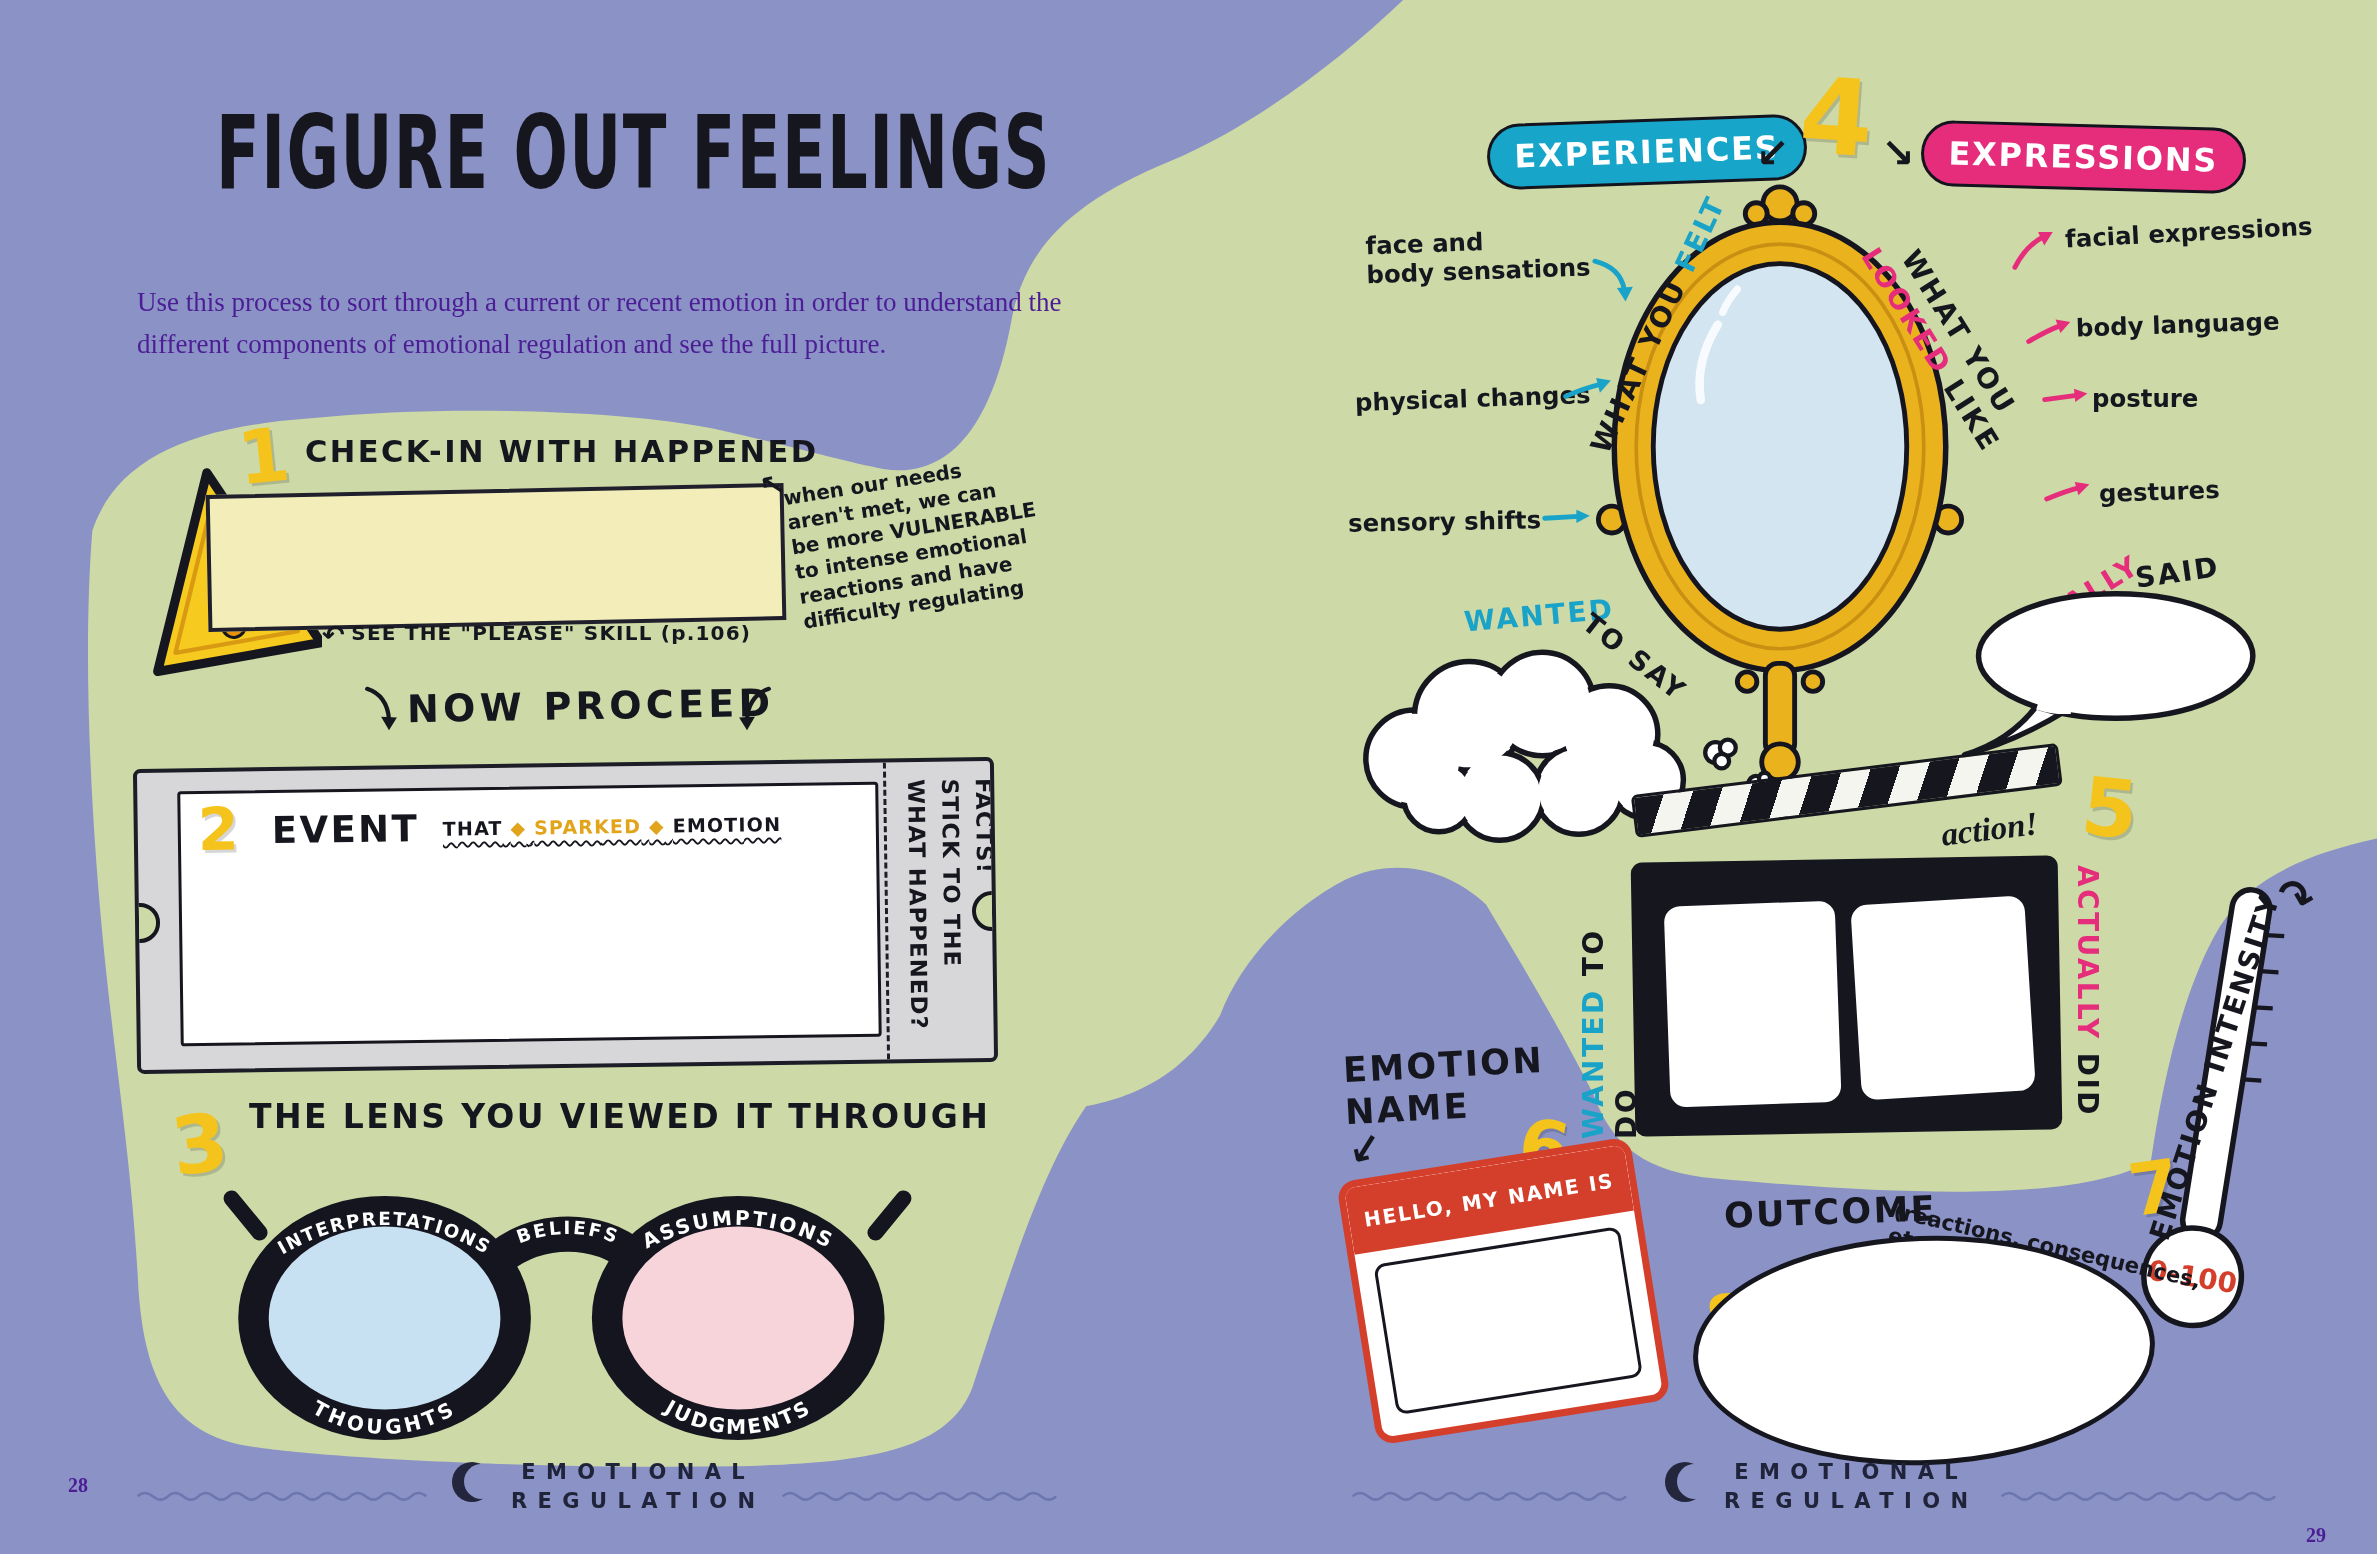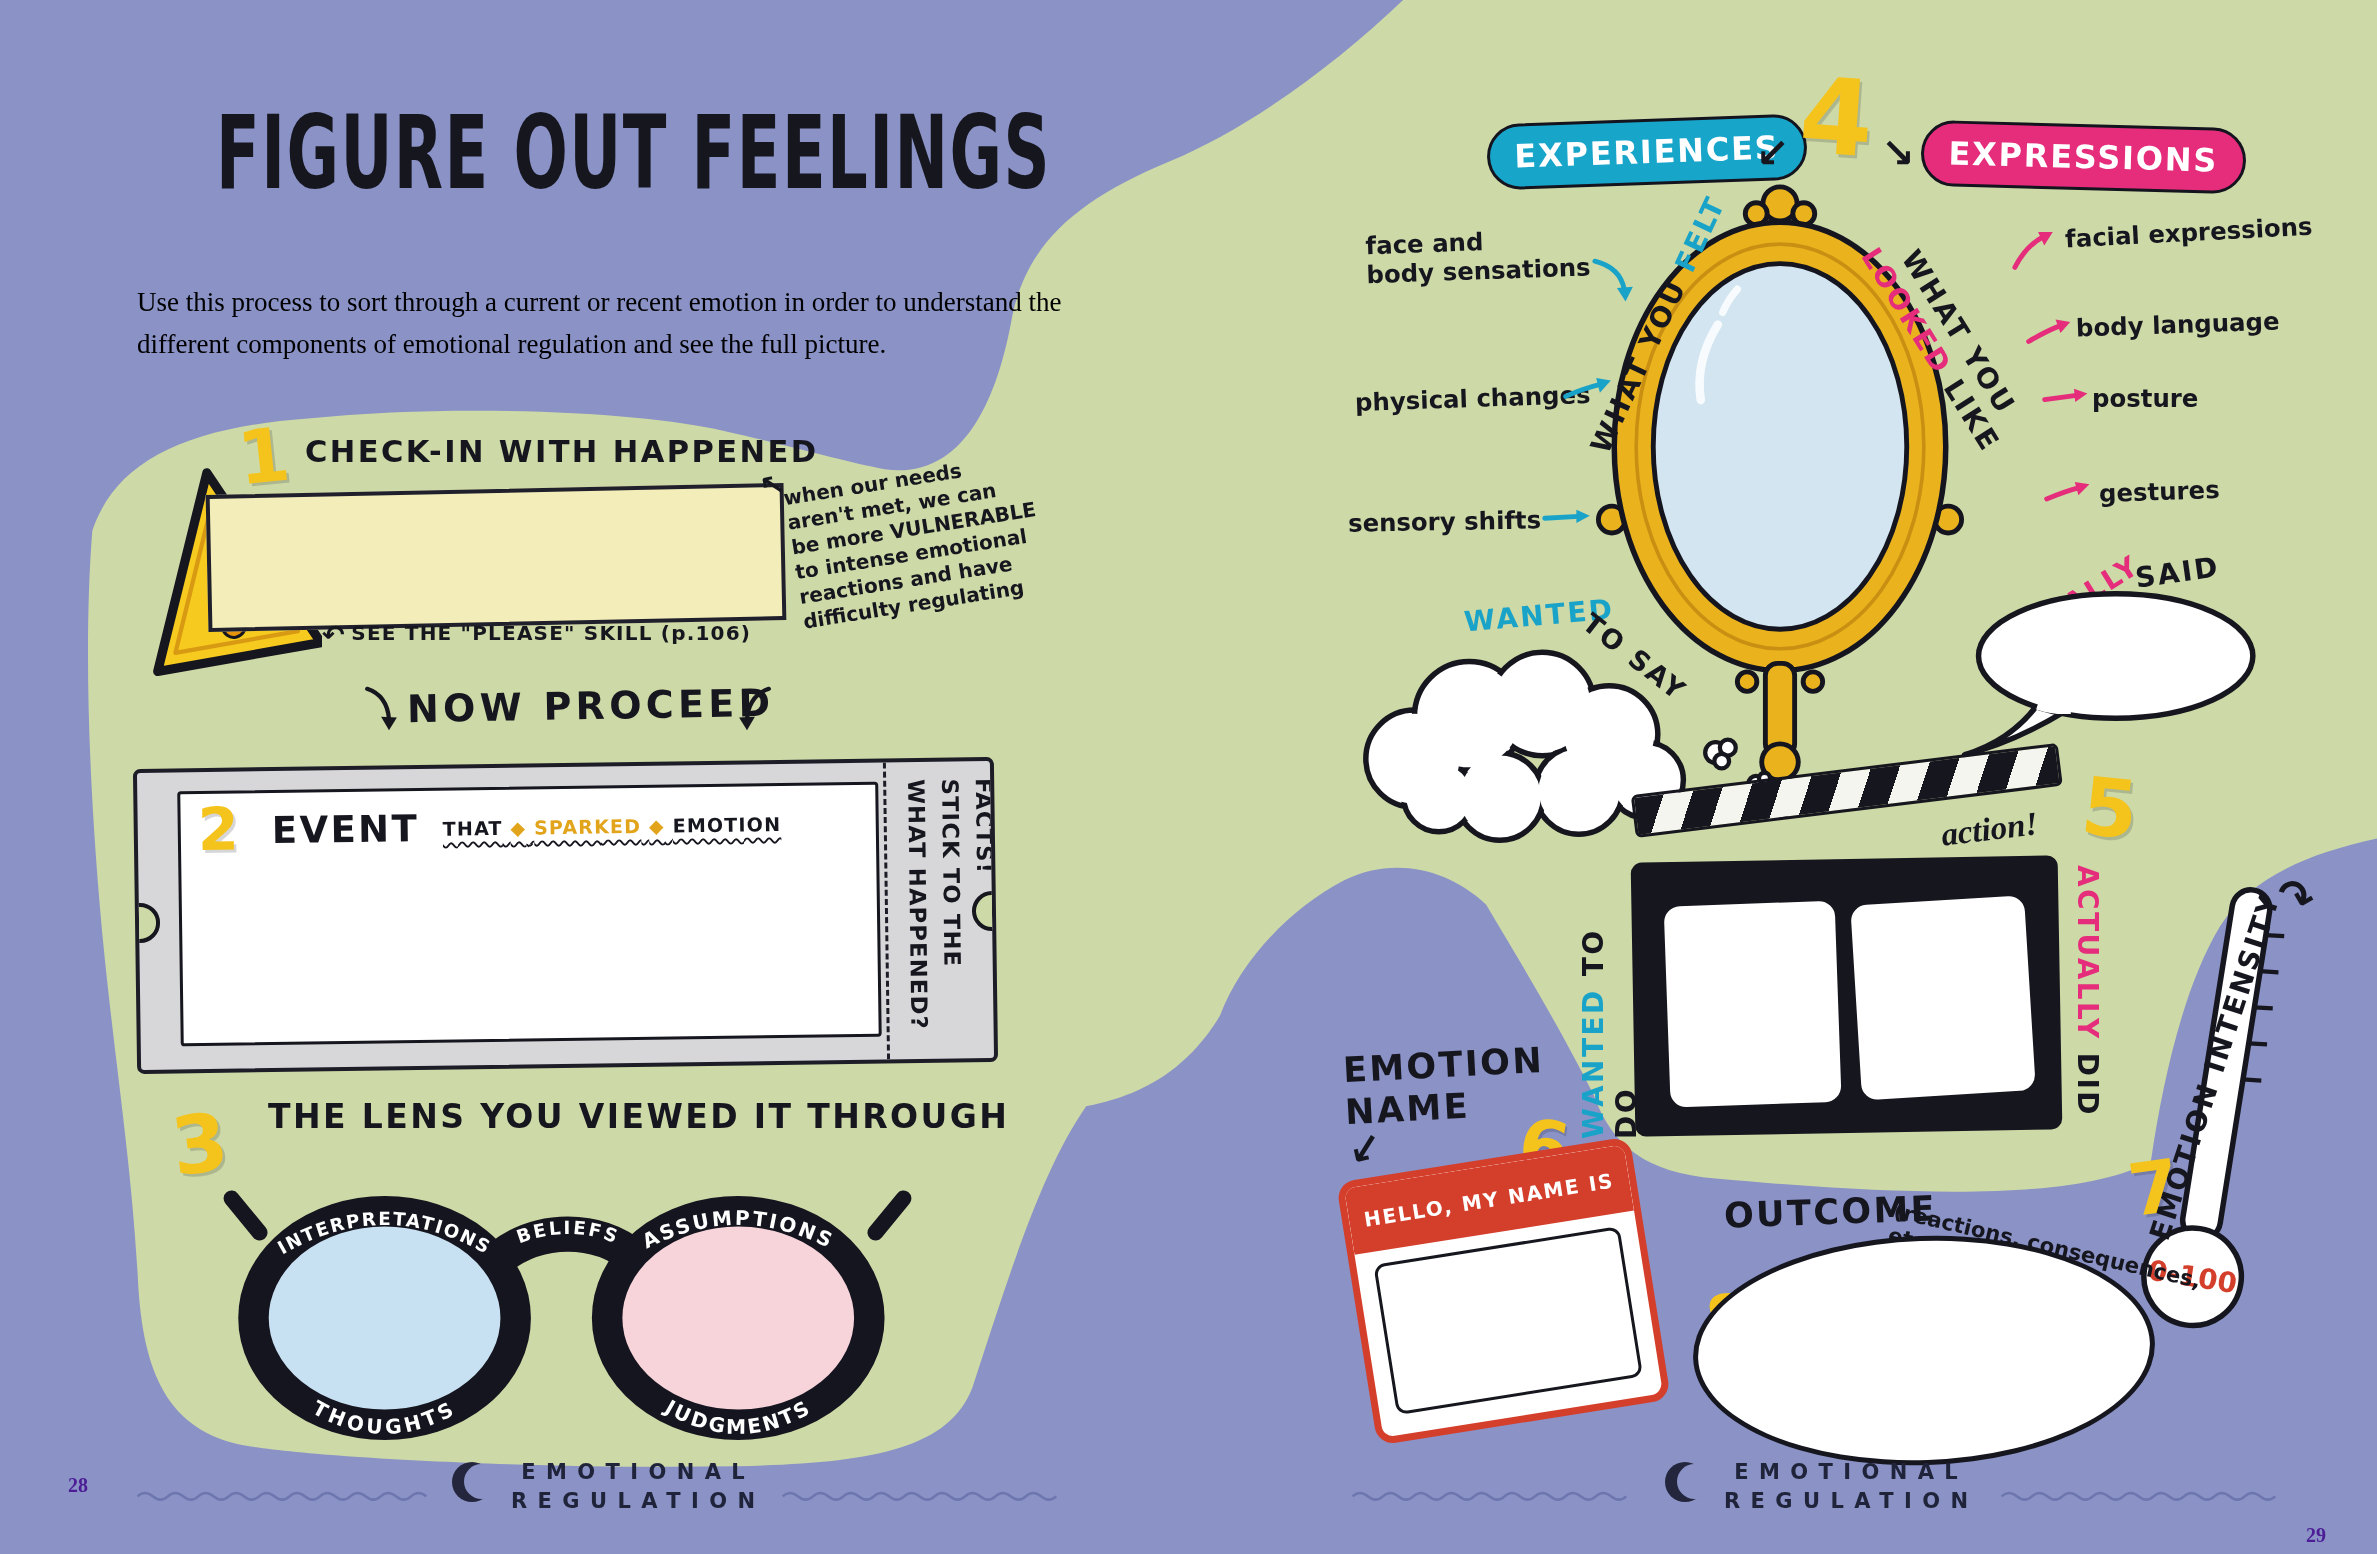--- a/index.html
+++ b/index.html
@@ -43,21 +43,21 @@
       C 1014,668 988,625 966,588 C 938,562 903,558 874,572
       C 836,592 806,626 793,660 C 768,702 732,714 706,719
       C 676,762 655,832 632,902 C 616,944 560,951 480,953
       C 340,955 205,947 162,940 C 112,932 94,897 90,838
       C 86,760 76,700 68,622 C 58,522 54,420 60,345 Z"></path>
   </svg>
 
   <div class="abs" style="left:216px;top:94px;font-size:78px;font-weight:bold;letter-spacing:1.8px;
        transform:scale(0.82,1.3);transform-origin:left top;">FIGURE OUT FEELINGS</div>
 
-  <div class="abs serif" style="left:137px;top:282px;width:948px;font-size:27px;line-height:1.55;color:#000000;">Use this process to sort through a current or recent emotion in order to understand the different components of emotional regulation and see the full picture.</div>
+  <div class="abs serif" style="left:137px;top:282px;width:948px;font-size:27px;line-height:1.55;color:#4c1d95;">Use this process to sort through a current or recent emotion in order to understand the different components of emotional regulation and see the full picture.</div>
 
   <div class="abs step-num" style="left:238px;top:419px;font-size:74px;transform:rotate(-6deg);">1</div>
   <div class="abs hand-caps" style="left:305px;top:434px;font-size:30.5px;">CHECK-IN WITH HAPPENED</div>
 
   <svg class="abs" style="left:127px;top:454px;" width="195" height="238" viewBox="0 0 320 390">
     <g transform="rotate(-10 160 195)">
       <path d="M160,28 L296,335 L24,335 Z" fill="#f6ca1e" stroke="#16161f" stroke-width="15" stroke-linejoin="round"></path>
       <path d="M160,78 L262,310 L58,310 Z" fill="none" stroke="#d89a12" stroke-width="7" stroke-linejoin="round"></path>
       <rect x="146" y="125" width="28" height="118" rx="14" fill="#e8930c" stroke="#16161f" stroke-width="5"></rect>
       <circle cx="160" cy="283" r="19" fill="#e8930c" stroke="#16161f" stroke-width="5"></circle>
@@ -108,21 +108,21 @@
         <span>THAT</span>
         <span style="color:#e2a41a;">◆</span>
         <span style="color:#e2a41a;">SPARKED</span>
         <span style="color:#e2a41a;">◆</span>
         <span>EMOTION</span>
       </span>
     </div>
   </div>
 
   <div class="abs step-num" style="left:172px;top:1105px;font-size:80px;transform:rotate(-7deg);">3</div>
-  <div class="abs hand-caps" style="left:249px;top:1097px;font-size:33px;margin-left:19px;">THE LENS YOU VIEWED IT THROUGH</div>
+  <div class="abs hand-caps" style="left:249px;top:1097px;font-size:33px;">THE LENS YOU VIEWED IT THROUGH</div>
 
   <svg class="abs" style="left:223px;top:1135px;" width="689" height="305" viewBox="0 0 1130 500">
     <defs>
       <path id="gl-tl" d="M75,210 Q265,85 455,210"></path>
       <path id="gl-tr" d="M655,210 Q845,85 1035,210"></path>
       <path id="gl-bl" d="M115,435 Q265,545 415,435"></path>
       <path id="gl-br" d="M695,435 Q845,545 995,435"></path>
       <path id="gl-bridge" d="M440,205 C515,148 618,148 692,205"></path>
     </defs>
     <path d="M60,160 L14,104" stroke="#15151f" stroke-width="26" stroke-linecap="round"></path>

